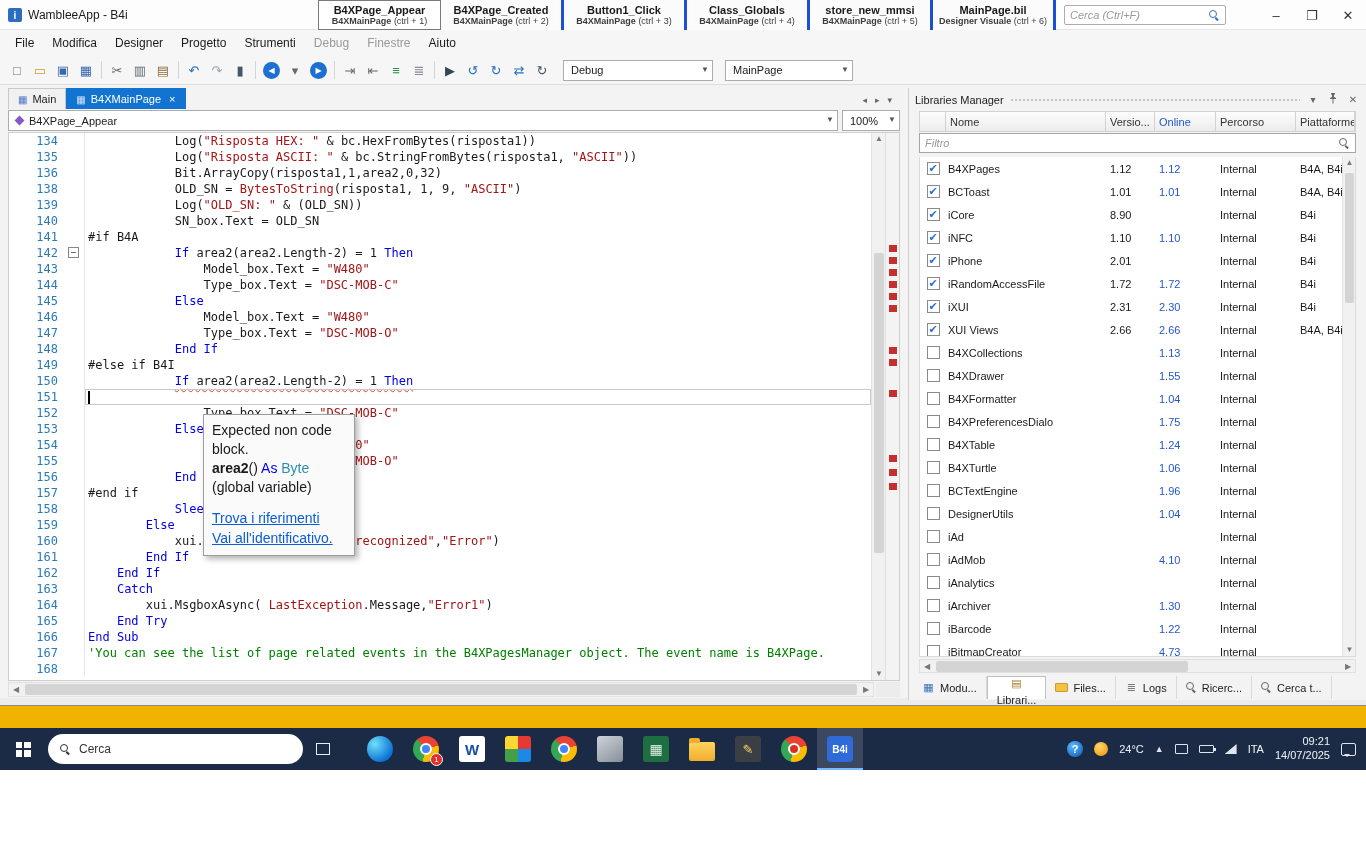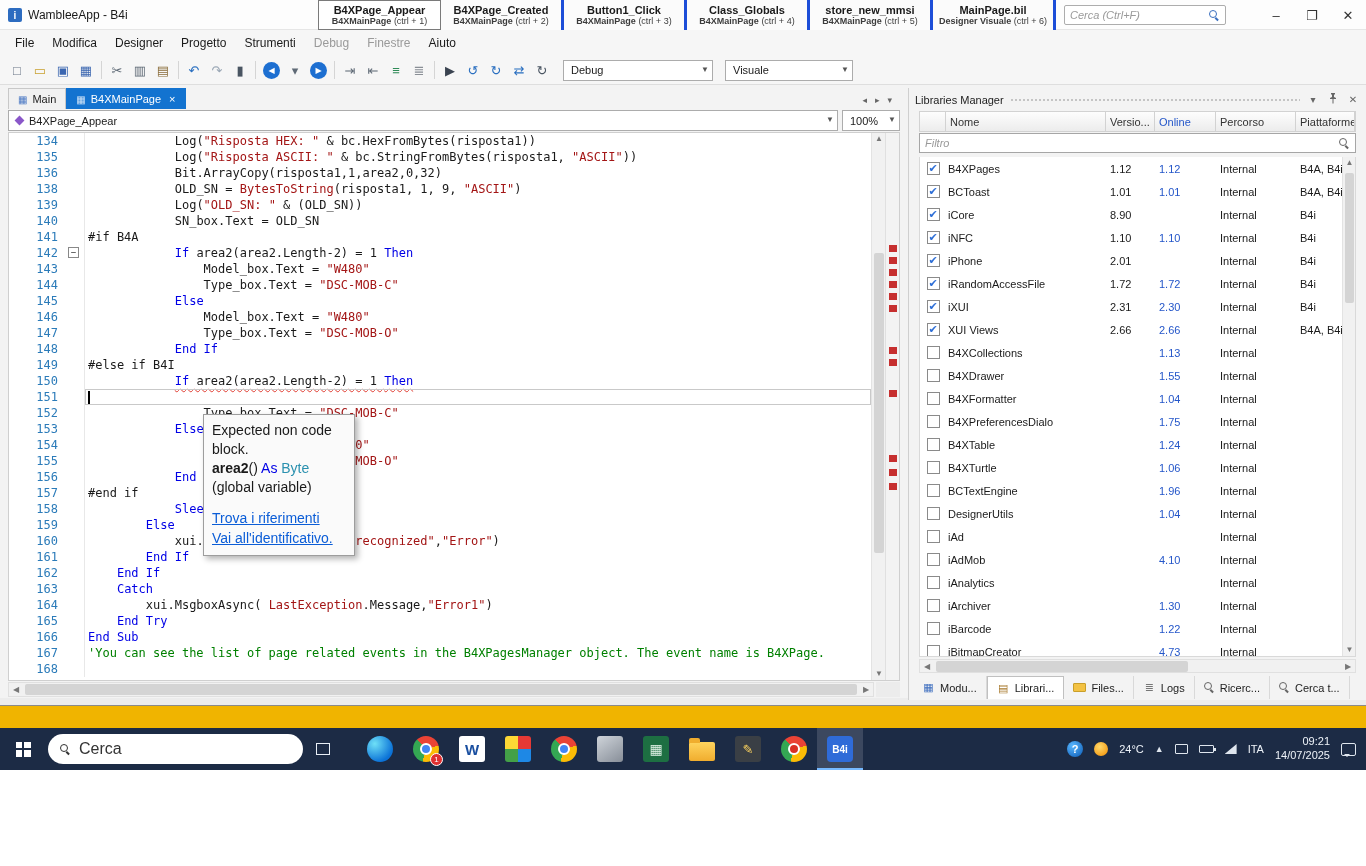--- a/index.html
+++ b/index.html
@@ -117,35 +117,35 @@
 .c-plat{flex:1;padding-left:4px;}
 .cb{width:13px;height:13px;border:1px solid #8a8a8a;background:#fff;font-size:11px;line-height:11px;text-align:center;color:#2f6fd6;}
 #rp-vscroll{position:absolute;right:0;top:0;width:13px;height:100%;background:#f1f1f1;border-left:1px solid #e3e3e3;}
 #rp-vthumb{position:absolute;left:2px;top:16px;width:9px;height:130px;background:#d4d4d4;border-radius:2px;}
 #rp-vscroll .sarr{position:absolute;left:0;width:13px;height:12px;color:#777;font-size:8px;text-align:center;line-height:12px;}
 #rp-hscroll{height:14px;margin:2px 10px 0;background:#f1f1f1;border:1px solid #e0e0e0;display:flex;align-items:center;}
 #rp-hscroll .sarr{width:14px;text-align:center;color:#777;font-size:8px;}
 #rp-hthumb{width:58%;margin-left:2px;}
 #panel-tabs{height:23px;display:flex;margin-top:3px;padding-left:4px;}
 .ptab{display:flex;align-items:center;gap:5px;padding:0 9px;font-size:11px;color:#222;background:#f3f3f3;border-right:1px solid #d9d9d9;}
-.ptab.active{background:#fff;border:1px solid #c0c0c0;border-bottom:none;}
+.ptab.active{background:#fff;border:1px solid #c0c0c0;border-bottom:none;flex-direction:column;}
 .ico{width:13px;height:12px;display:inline-flex;align-items:center;justify-content:center;font-size:11px;flex:none;}
 .ico-modules::before{content:"▦";color:#3f6fbf;}
 .ico-book::before{content:"▤";color:#a97b2f;}
 .ico-folder{width:13px;height:9px;background:#f3c243;border:1px solid #c99f2a;border-radius:1px;align-self:center;}
 .ico-log::before{content:"≣";color:#777;}
 
 
 #dstrip{position:absolute;left:0;top:706px;width:1366px;height:22px;background:#f0b400;}
 #taskbar{position:absolute;left:0;top:728px;width:1366px;height:42px;background:#1c2b45;display:flex;align-items:center;color:#eef3f9;}
 #start{width:46px;height:42px;display:flex;align-items:center;justify-content:center;}
 #winlogo{width:15px;height:15px;display:grid;grid-template-columns:1fr 1fr;gap:2px;}
 #winlogo i{background:#fff;}
 #tb-search-pill{width:255px;height:30px;background:#fff;border-radius:15px;display:flex;align-items:center;gap:8px;padding:0 12px;color:#333;margin-left:2px;}
-#tb-search-pill .lbl{font-size:16px;text-align:center;}
+#tb-search-pill .lbl{font-size:12px;text-align:center;}
 #taskview{width:40px;height:42px;display:flex;align-items:center;justify-content:center;}
 #taskview .tv{width:14px;height:12px;border:1.5px solid #e8eef6;position:relative;background:transparent;}
 #taskview .tv::before{content:"";position:absolute;left:3px;top:-4px;width:14px;height:12px;border:1.5px solid #9fb0c6;z-index:-1;}
 #task-icons{display:flex;margin-left:14px;}
 .tapp{width:46px;height:42px;display:flex;align-items:center;justify-content:center;position:relative;}
 .tapp.active{background:rgba(255,255,255,.14);box-shadow:inset 0 -2px 0 #76b9ff;}
 .ticon{width:26px;height:26px;display:flex;align-items:center;justify-content:center;}
 .k-edge{border-radius:50%;background:radial-gradient(circle at 30% 30%,#6ee0f7,#0b72d7 72%);}
 .k-chrome,.k-chrome2{border-radius:50%;background:conic-gradient(from -45deg,#ea4335 0 120deg,#fbbc05 0 240deg,#34a853 0 360deg);position:relative;}
 .k-chrome::after,.k-chrome2::after{content:"";position:absolute;inset:7px;background:#4285f4;border:2.5px solid #fff;border-radius:50%;}
@@ -260,21 +260,21 @@
         <div class="tbi" style="color: rgb(42, 111, 192);">↺</div>
         <div class="tbi" style="color: rgb(42, 111, 192);">↻</div>
         <div class="tbi" style="color: rgb(42, 111, 192);">⇄</div>
         <div class="tbi" style="color: rgb(74, 85, 98);">↻</div>
       </div>
     <div class="combo" id="build-combo">
       <span>Debug</span>
       <span class="arr">▼</span>
     </div>
     <div class="combo" id="config-combo">
-      <span>Visuale</span>
+      <span>MainPage</span>
       <span class="arr">▼</span>
     </div>
   </div>
 
   <div id="tabstrip">
     <div style="display:flex" id="etabs">
         <div class="etab">
           <span class="eico">▦</span>
           <span>Main</span>
         </div>

